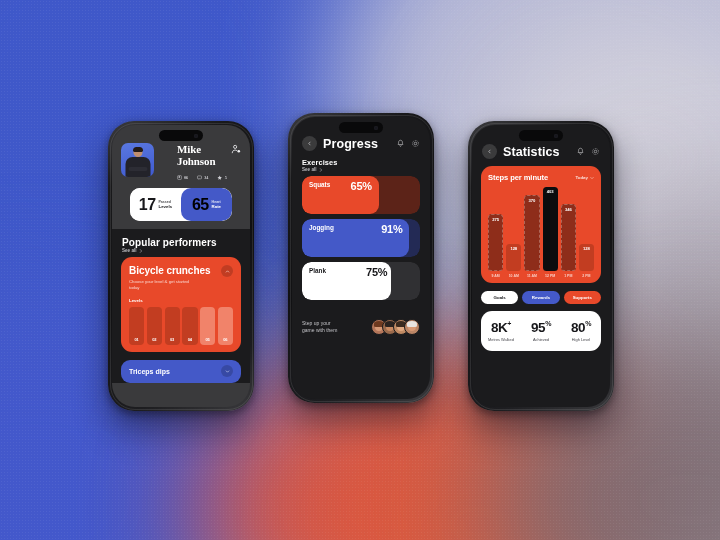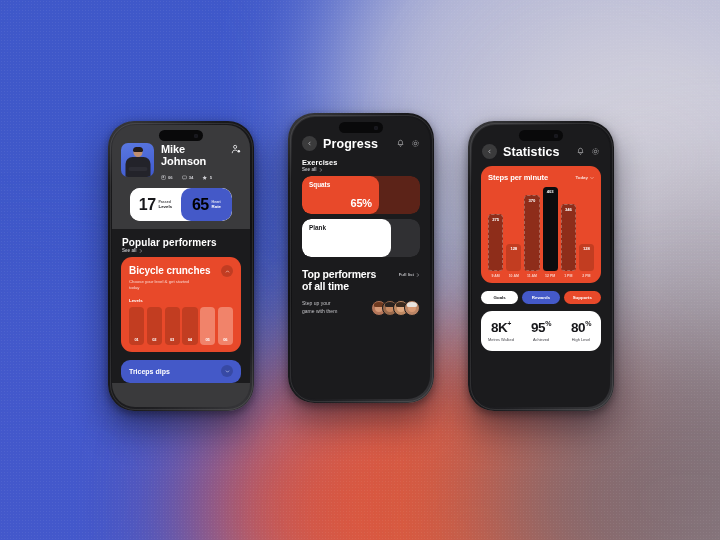--- a/index.html
+++ b/index.html
@@ -67,21 +67,21 @@
     display:flex; align-items:center; justify-content:center; flex:0 0 auto;
   }
   .ico { display:block; }
   .hdr-ico { opacity:.85; }
   .section-row { display:flex; align-items:baseline; padding:0 10px 4px;flex-direction:column; }
   .section-title { color:#fff; font-size:10px; font-weight:700; flex:1; letter-spacing:.1px; }
   .see-all { color:#b9b9bd; font-size:4.6px; font-weight:600; display:flex; align-items:center; gap:2px; }
 
   
   .p1-top { padding:18px 9px 0; }
-  .profile { display:flex; gap:7px; align-items:flex-start; }
+  .profile { display:flex; gap:23px; align-items:flex-start;font-family:Liberation Serif, serif; }
   .avatar {
     width:33px; height:34px; border-radius:7px; flex:0 0 auto;
     background:linear-gradient(165deg,#5a78e0,#3f5ad0);
     position:relative; overflow:hidden;
   }
   .av-head { position:absolute; left:50%; top:5px; transform:translateX(-50%);
     width:9px; height:9px; border-radius:50%; background:#c08e6e; }
   .av-hair { position:absolute; left:50%; top:3.5px; transform:translateX(-50%);
     width:10px; height:5px; border-radius:5px 5px 2px 2px; background:#231a16; }
   .av-body { position:absolute; left:50%; bottom:0; transform:translateX(-50%);
@@ -138,21 +138,21 @@
     display:flex; align-items:center; padding:0 8px;
   }
   .tri-lbl { color:#fff; font-size:7px; font-weight:700; flex:1; }
   .tri-btn { width:12px; height:12px; border-radius:50%; background:rgba(0,0,0,.18);
     display:flex; align-items:center; justify-content:center; }
 
   
   .bar-wrap { margin:0 10px 5px; height:38px; border-radius:9px; position:relative; overflow:hidden; }
   .bar-track { position:absolute; inset:0; border-radius:9px; }
   .bar-fill { position:absolute; left:0; top:0; bottom:0; border-radius:9px;
-    padding:5px 7px; display:flex; flex-direction:column; justify-content:space-between; }
+    padding:5px 7px; display:flex; flex-direction:row; justify-content:space-between; }
   .bar-name { font-size:6.4px; font-weight:600; }
   .bar-pct { font-size:11px; font-weight:700; text-align:right; letter-spacing:-.3px; line-height:1; }
   .bw-squat .bar-track { background:#5c2318; }
   .bw-squat .bar-fill { background:#e8492a; }
   .bw-squat .bar-name, .bw-squat .bar-pct { color:#fff; }
   .bw-jog .bar-track { background:#232a55; }
   .bw-jog .bar-fill { background:#4459c8; }
   .bw-jog .bar-name, .bw-jog .bar-pct { color:#fff; }
   .bw-plank .bar-track { background:#303033; }
   .bw-plank .bar-fill { background:#fff;gap:40px; }
@@ -385,42 +385,37 @@
     </div>
 
     <div class="bar-wrap bw-squat">
       <div class="bar-track"></div>
       <div class="bar-fill" style="width:65%">
         <div class="bar-name">Squats</div>
         <div class="bar-pct">65%</div>
       </div>
     </div>
 
+    <div class="bar-wrap bw-jog">
+      <div class="bar-track"></div>
+      <div class="bar-fill" style="width:91%">
+        <div class="bar-name">Jogging</div>
+        <div class="bar-pct">91%</div>
+      </div>
+    </div>
 
     <div class="bar-wrap bw-plank">
       <div class="bar-track"></div>
       <div class="bar-fill" style="width:75%">
         <div class="bar-name">Plank</div>
         <div class="bar-pct">75%</div>
       </div>
     </div>
 
     <div class="perf">
-      <div class="perf-head">
-        <div class="perf-title">
-          <span>Top performers</span><br>
-          <span>of all time</span>
-        </div>
-        <div class="full-list">
-          <span>Full list</span>
-          <svg width="4" height="4" viewBox="0 0 8 8">
-              <path d="M2.6 1.2 5.4 4 2.6 6.8" fill="none" stroke="#b9b9bd" stroke-width="1.2" stroke-linecap="round"></path>
-            </svg>
-        </div>
-      </div>
       <div class="perf-bottom">
         <div class="perf-sub">
           <span>Step up your</span><br>
           <span>game with them</span>
         </div>
         <div class="faces">
           <div class="face" style="background:#b4765a">
               <div class="f-head" style="background:#d79a77"></div>
               <div class="f-hair" style="background:#6e3a20"></div>
             </div>

